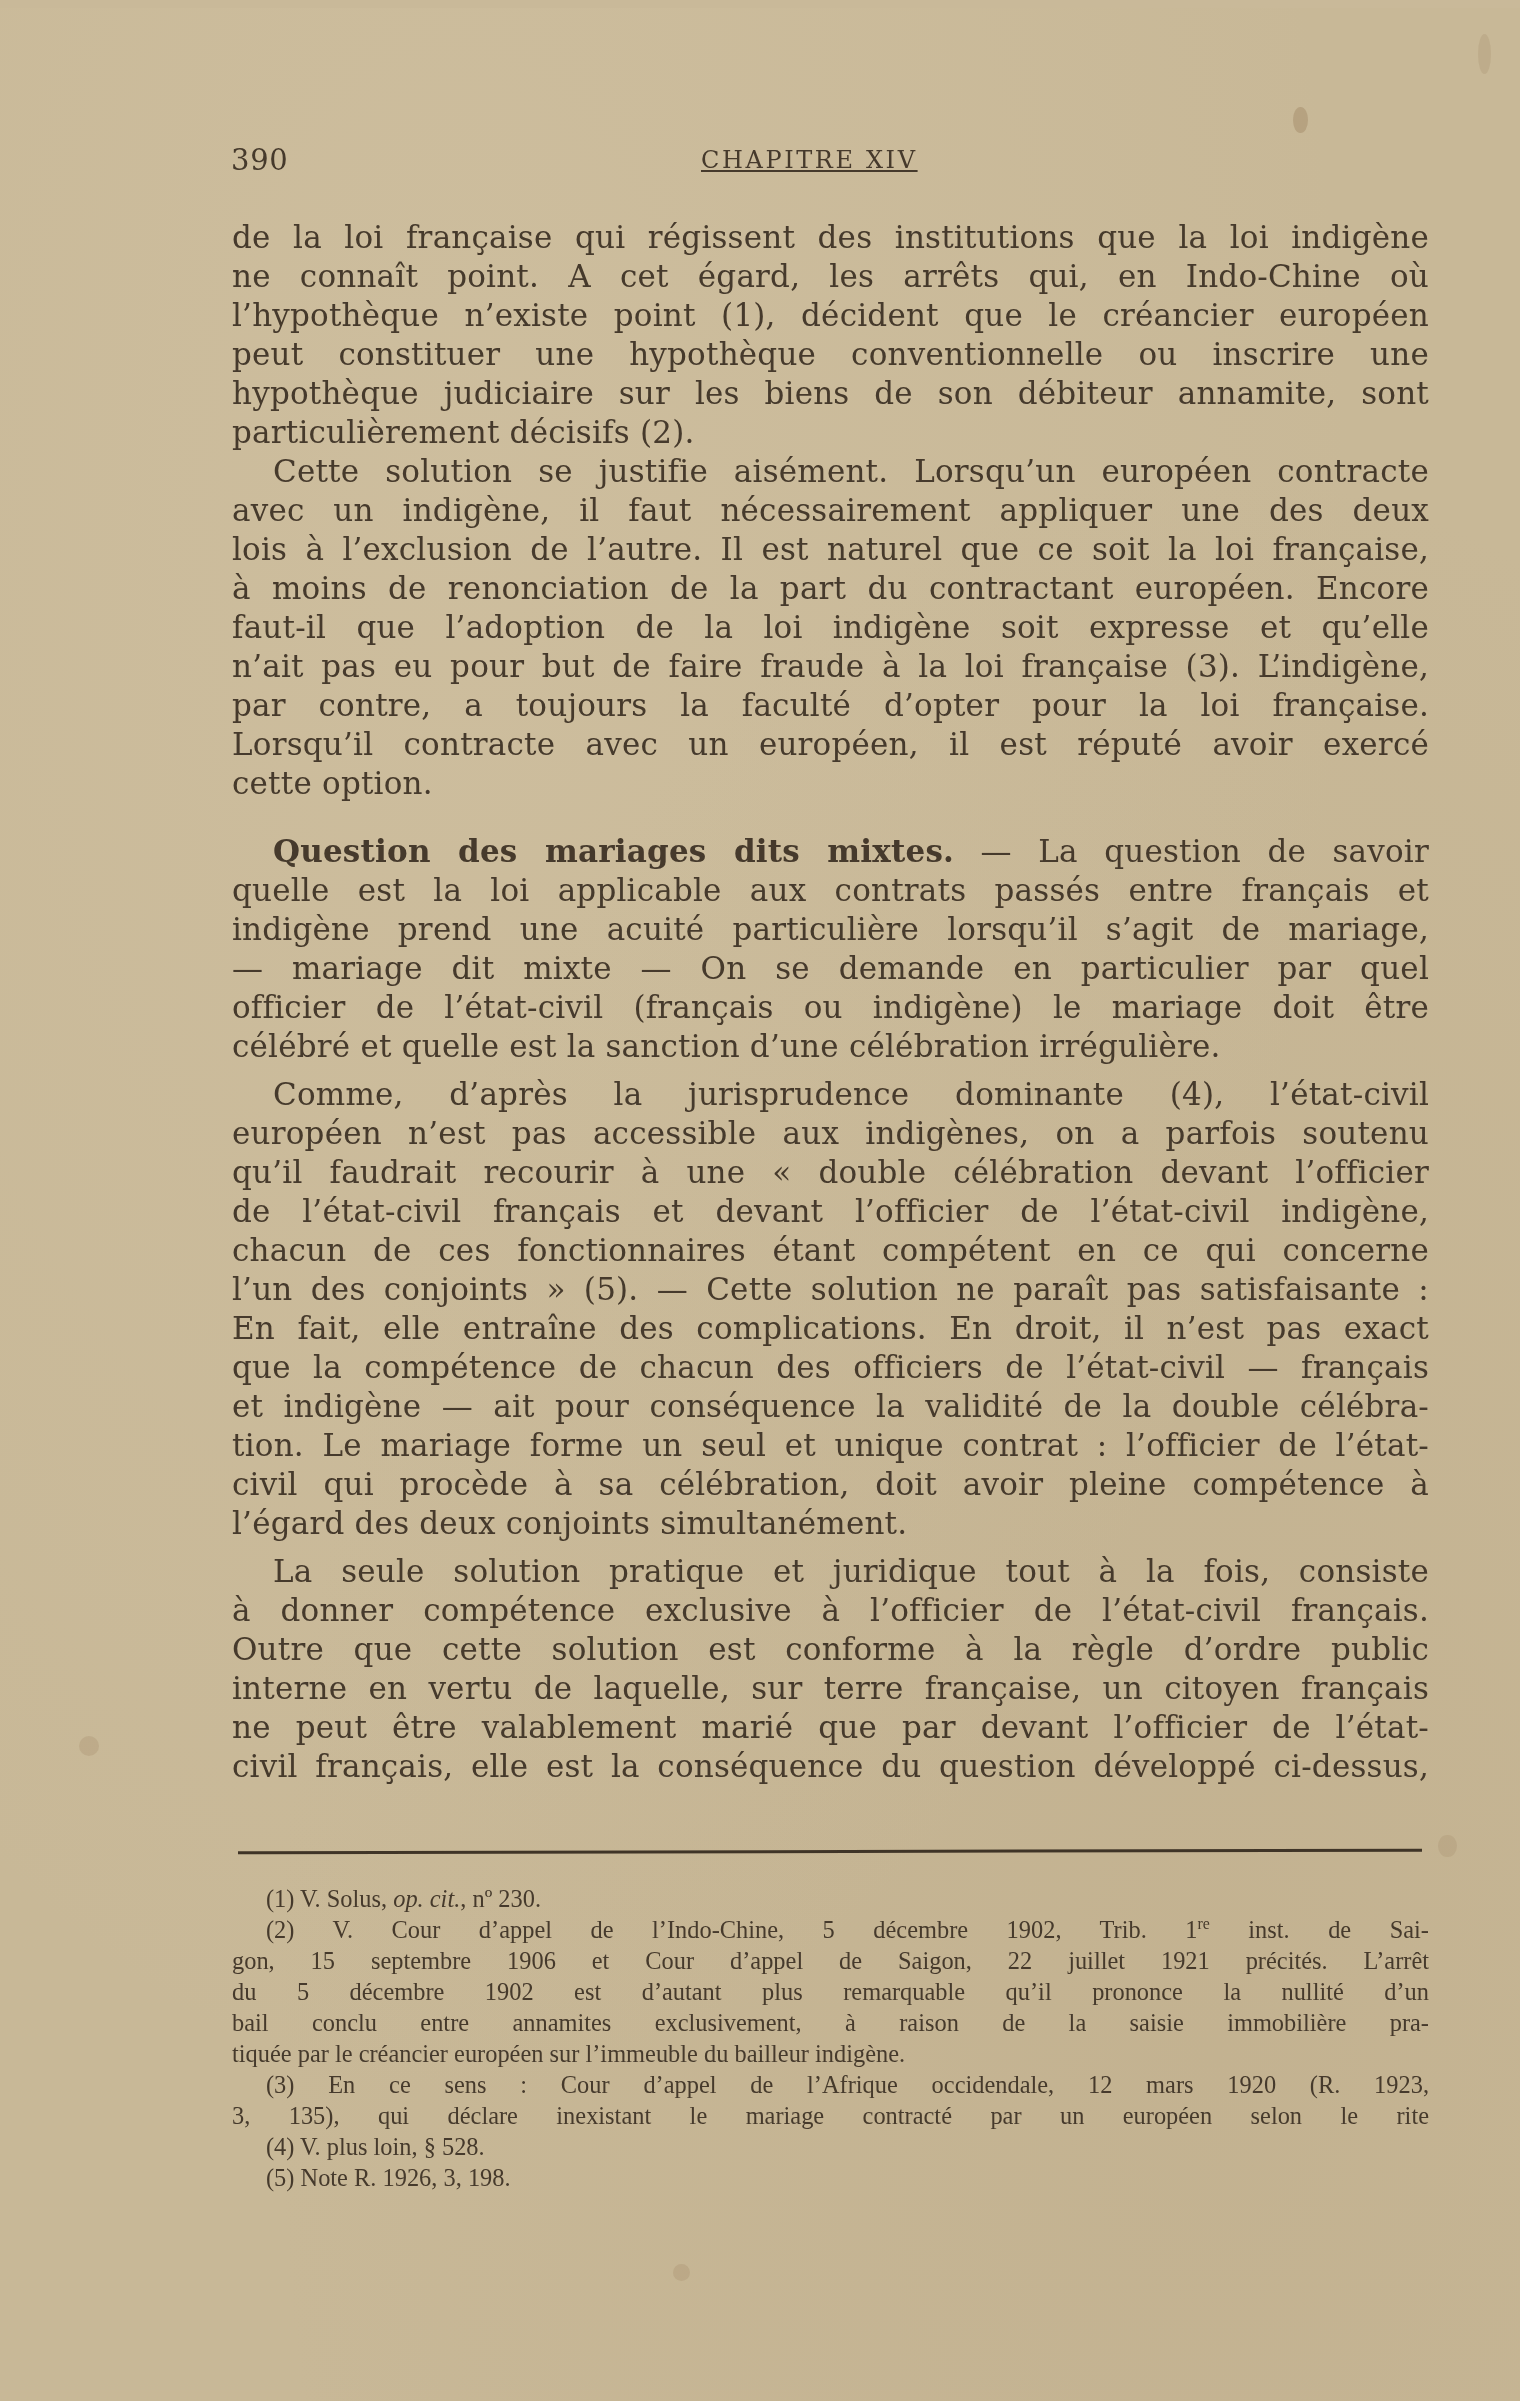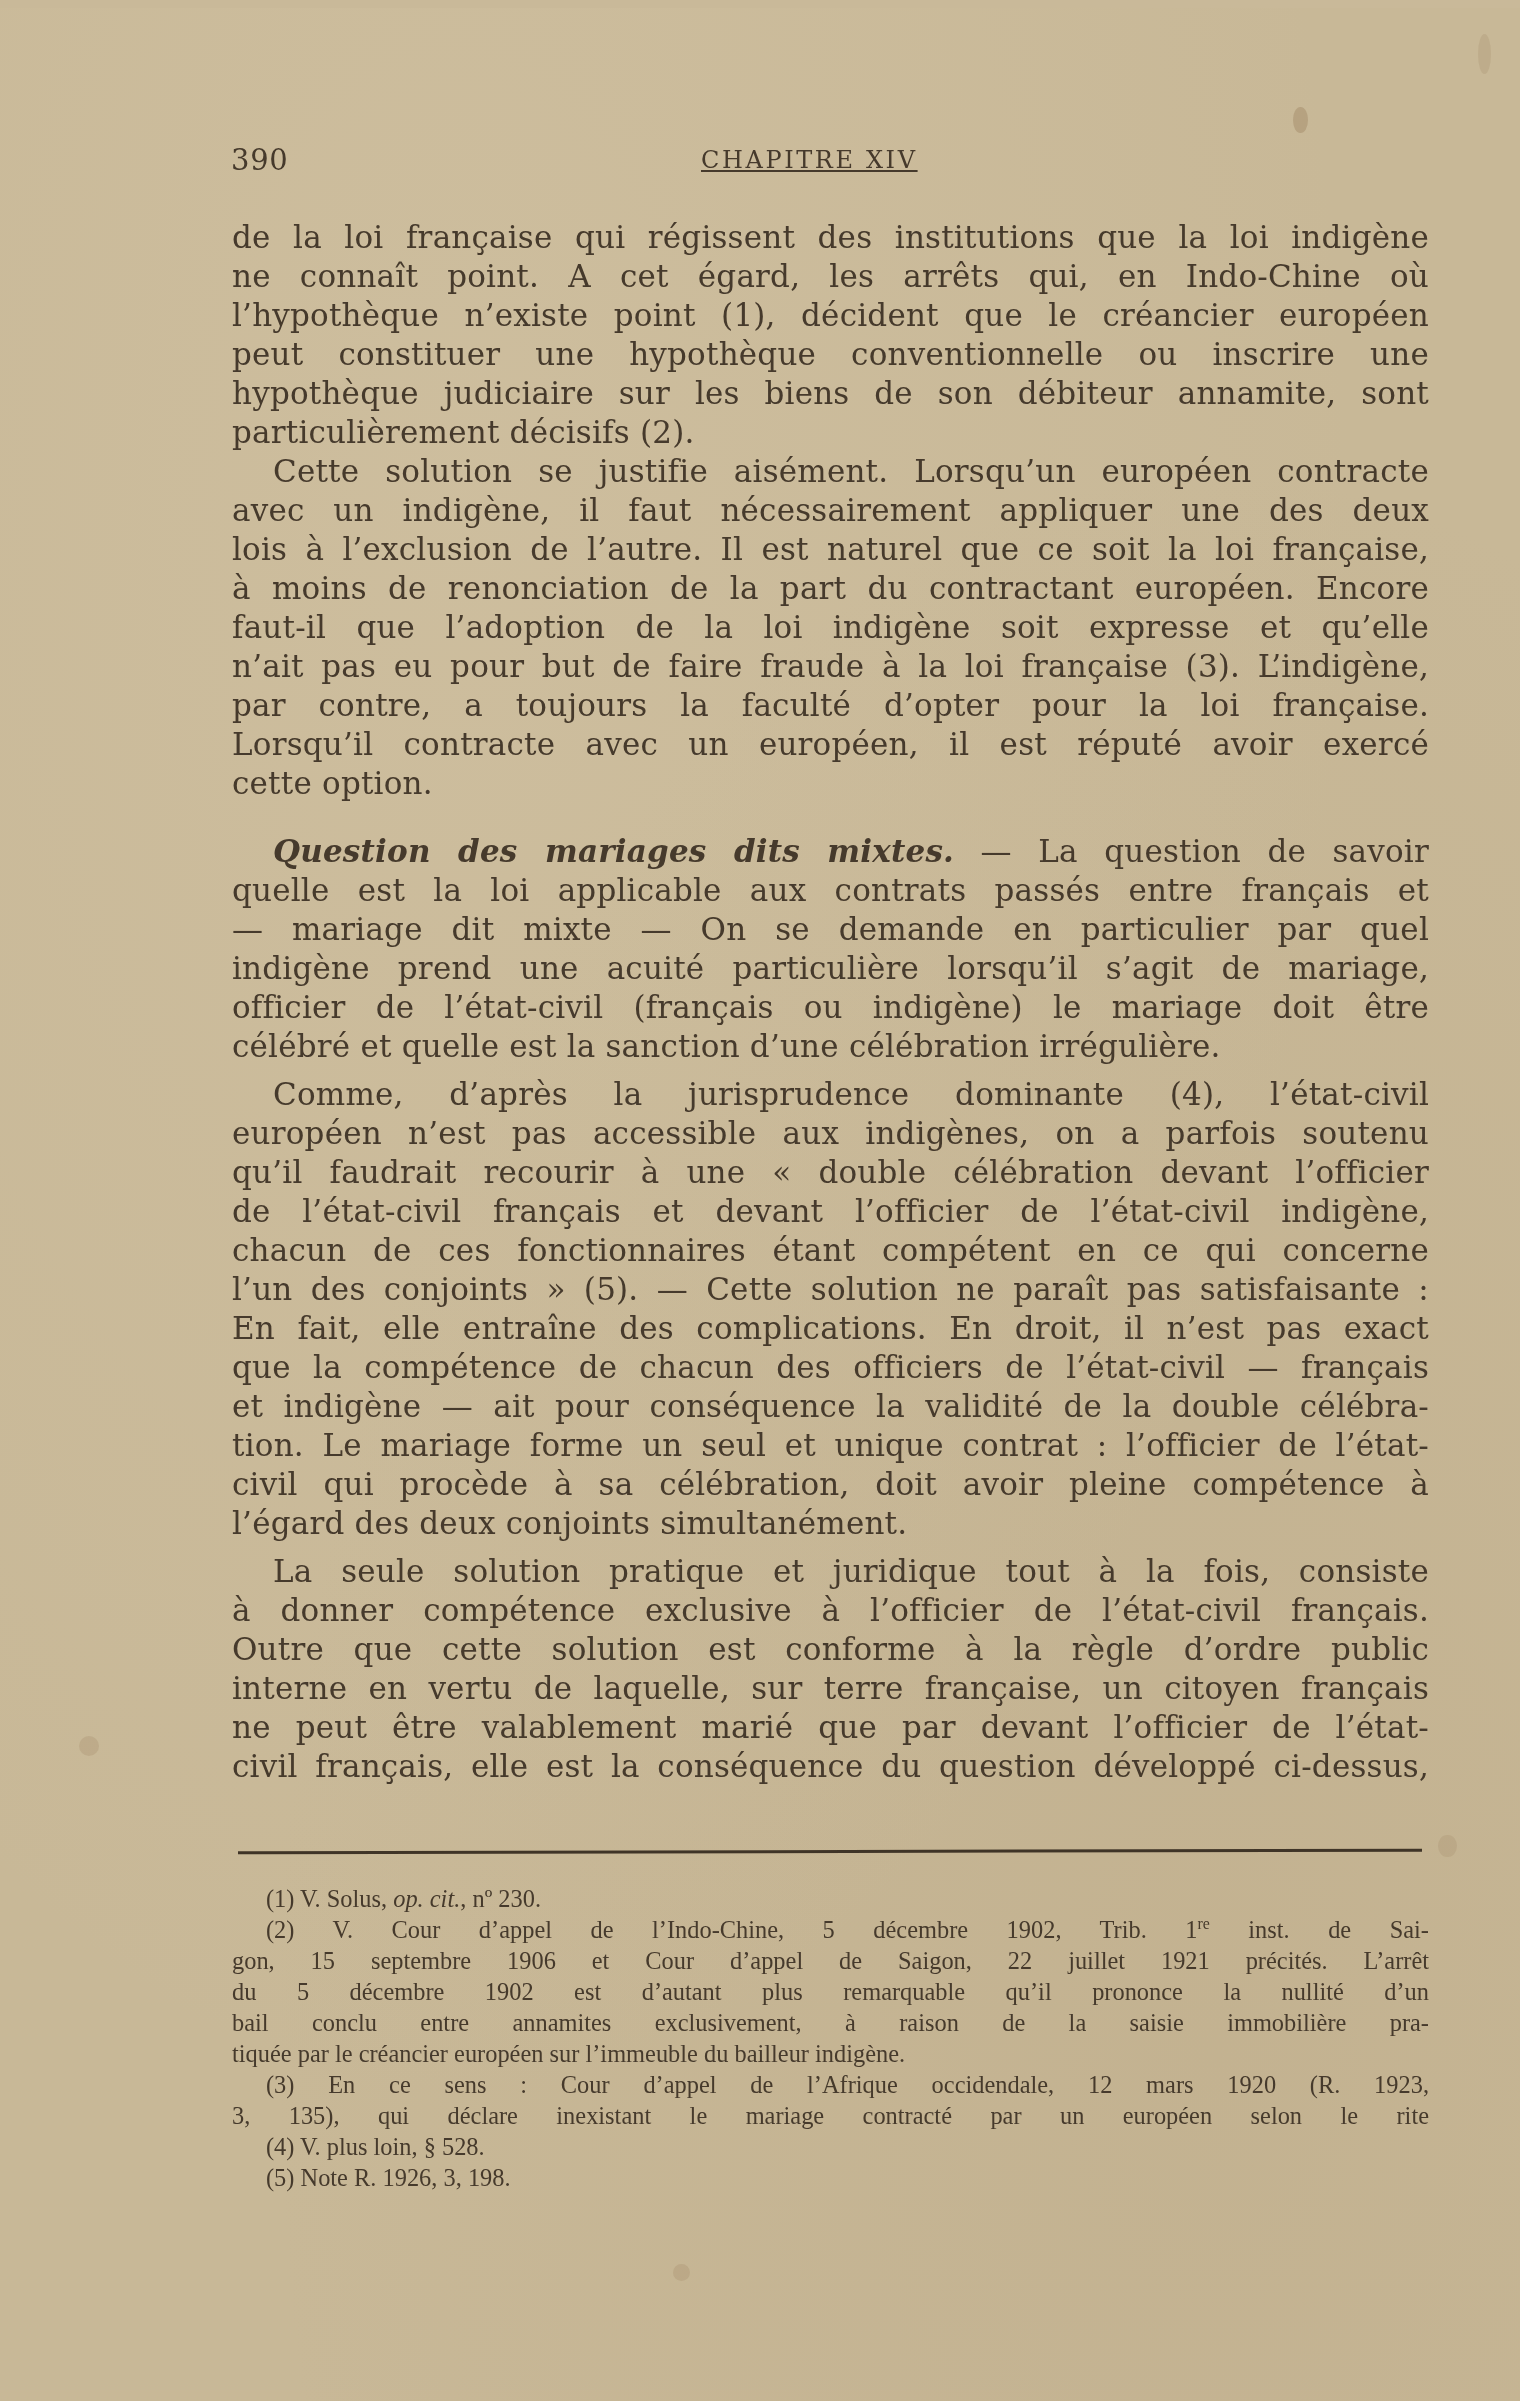--- a/index.html
+++ b/index.html
@@ -25,21 +25,21 @@
   .line {
     display: block; height: 39px; line-height: 39px;
     font-size: 31px; white-space: nowrap;
     text-align: justify; text-align-last: justify;
     letter-spacing: 0.2px;
   }
   .line.last { text-align-last: left; }
   .line.indent { padding-left: 41px; }
   .gap { display: block; height: 29px; }
   .para-gap { display: block; height: 9.2px; }
-  .heading { font-weight: bold; font-style: italic; }
+  .heading { font-weight: bold; }
   .rule { position: absolute; left: 238px; top: 1842px; width: 1184px; height: 2.6px; background: #3f3427; transform: rotate(-0.12deg); }
   .footnotes { position: absolute; left: 232px; top: 1875px; width: 1197px; }
   .fn-line {
     display: block; height: 31px; line-height: 31px;
     font-size: 24.4px; white-space: nowrap;
     text-align: justify; text-align-last: justify;
     font-family: "Liberation Serif", "DejaVu Serif", serif;
   }
   .fn-line.last { text-align-last: left; }
   .fn-line.indent { padding-left: 34px; }
@@ -78,22 +78,22 @@
       <span class="line">faut-il que l’adoption de la loi indigène soit expresse et qu’elle</span>
       <span class="line">n’ait pas eu pour but de faire fraude à la loi française (3). L’indigène,</span>
       <span class="line">par contre, a toujours la faculté d’opter pour la loi française.</span>
       <span class="line">Lorsqu’il contracte avec un européen, il est réputé avoir exercé</span>
       <span class="line last">cette option.</span>
     </div>
     <span class="gap"></span>
     <div>
       <span class="line indent"><span class="heading">Question des mariages dits mixtes.</span><span> — La question de savoir</span></span>
       <span class="line">quelle est la loi applicable aux contrats passés entre français et</span>
+      <span class="line">indigène prend une acuité particulière lorsqu’il s’agit de mariage,</span>
       <span class="line">— mariage dit mixte — On se demande en particulier par quel</span>
-      <span class="line">indigène prend une acuité particulière lorsqu’il s’agit de mariage,</span>
       <span class="line">officier de l’état-civil (français ou indigène) le mariage doit être</span>
       <span class="line last">célébré et quelle est la sanction d’une célébration irrégulière.</span>
     </div>
     <span class="para-gap"></span>
     <div>
       <span class="line indent">Comme, d’après la jurisprudence dominante (4), l’état-civil</span>
       <span class="line">européen n’est pas accessible aux indigènes, on a parfois soutenu</span>
       <span class="line">qu’il faudrait recourir à une « double célébration devant l’officier</span>
       <span class="line">de l’état-civil français et devant l’officier de l’état-civil indigène,</span>
       <span class="line">chacun de ces fonctionnaires étant compétent en ce qui concerne</span>

